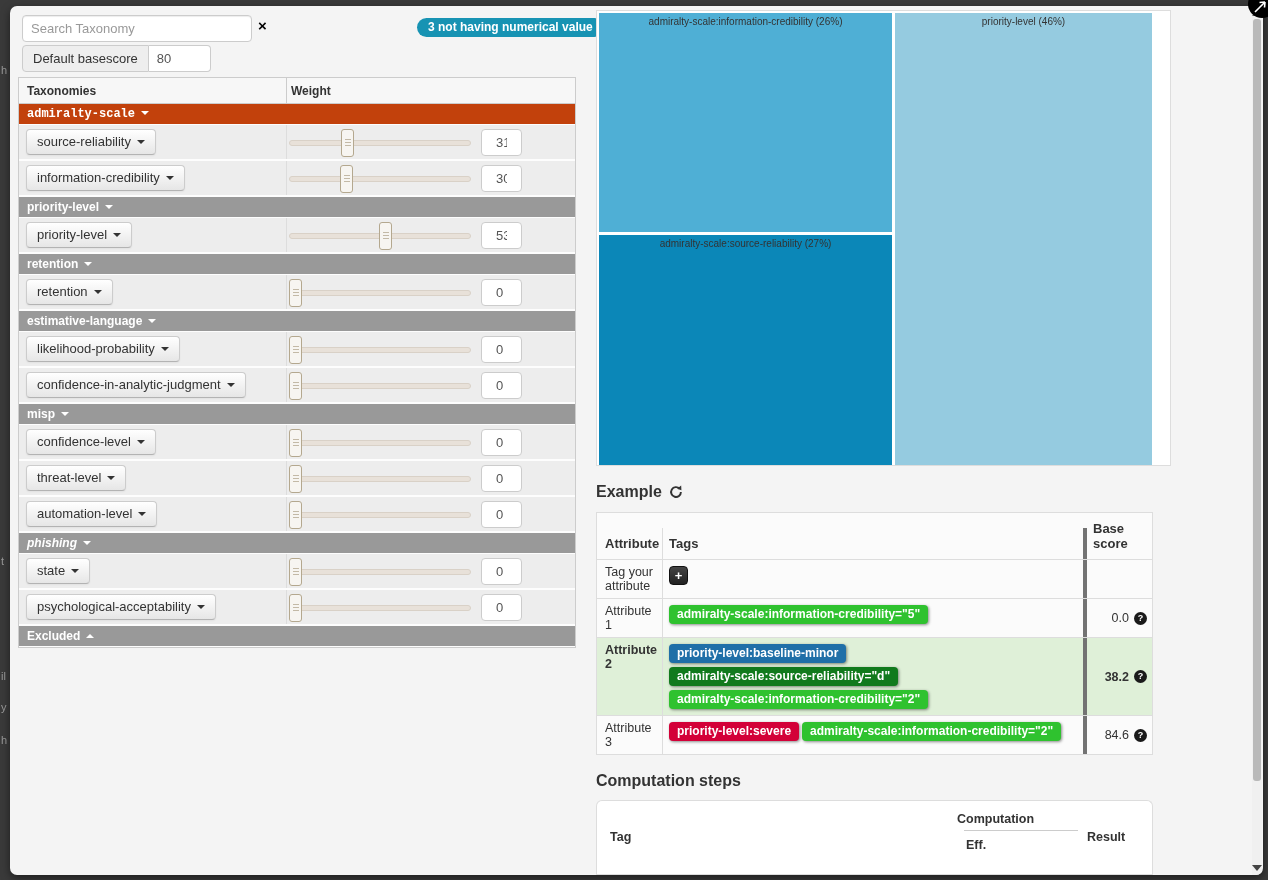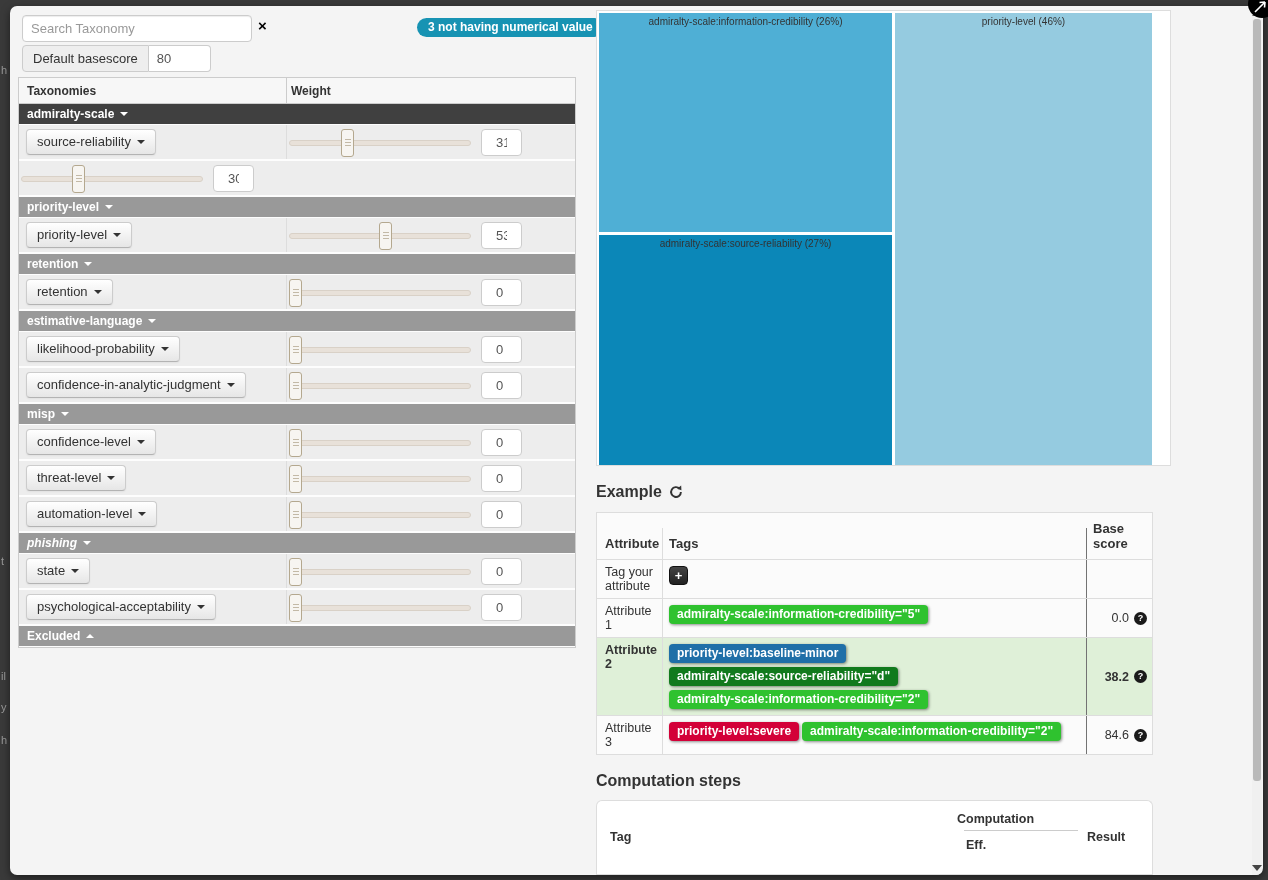--- a/index.html
+++ b/index.html
@@ -71,21 +71,21 @@
   .tm-label { position:absolute; top:3px; left:0; right:0; text-align:center; font-size:10px; color:#333; white-space:nowrap; overflow:hidden; }
   .ph-box { margin-top:3px; height:21px; background:#fff; border:1px solid #ccc; border-radius:4px; text-align:center; font-size:12px; color:#555; line-height:19px; }
   .sec-heading { margin-top:17px; font-size:16px; font-weight:bold; color:#333; display:flex; align-items:center; gap:7px; }
   .refresh-ic { width:14px; height:14px; }
 
   .ex-table { margin-top:11px; width:557px; border:1px solid #ddd; background:#fbfbfb; font-size:12.5px; }
   .ex-row { display:flex; border-bottom:1px solid #ddd; background:#fbfbfb; }
   .ex-row:last-child { border-bottom:none; }
   .ex-row.hl { background:#dff0d8; }
   .ex-c1 { width:66px; border-right:1px solid #ddd; padding:5px 8px; }
-  .ex-c2 { flex:1; border-right:1px solid #737373; padding:4px 6px; }
+  .ex-c2 { flex:1; border-right:4px solid #737373; padding:4px 6px; }
   .ex-c3 { width:65px; display:flex; align-items:center; justify-content:flex-end; gap:5px; padding:0 5px; }
   .ex-head { align-items:flex-end; }
   .ex-head .ex-c1, .ex-head .ex-c2 { font-weight:bold; font-size:13px; padding-bottom:8px; padding-top:8px; }
   .ex-head .ex-c3 { font-weight:bold; font-size:13px; align-items:flex-end; justify-content:flex-start; padding:8px 6px; }
   .tag-pill { display:inline-block; margin:2px 3px 2px 0; padding:2px 8px 3px; border-radius:4px; color:#fff; font-size:12px; font-weight:bold; box-shadow:1px 1px 3px rgba(0,0,0,.45); white-space:nowrap; }
   .add-btn { display:inline-block; width:19px; height:19px; margin-top:2px; background:linear-gradient(#444,#222); border:1px solid #111; border-radius:4px; color:#fff; font-size:13px; font-weight:bold; line-height:17px; text-align:center; cursor:pointer; }
   .q-icon { width:13px; height:13px; border-radius:50%; background:#1a1a1a; color:#fff; font-size:9px; font-weight:bold; line-height:13px; text-align:center; flex:0 0 auto; cursor:pointer; }
   .score-val { color:#333; }
   .bold { font-weight:bold; }
 
@@ -128,30 +128,31 @@
       <span class="bs-label">Default basescore</span>
       <input class="bs-input" type="text" value="80" style="">
     </div>
 
     <div class="tax-table">
       <div class="tax-head">
         <div class="c1">Taxonomies</div>
         <div class="c2">Weight</div>
       </div>
       <div id="tax-groups">
-          <div class="grp-hdr" style="background: #404040;"><span>admiralty-scale</span><span class="caret-down"></span></div>
+          <div class="grp-hdr" style="background: #c2410c; font-family: Liberation Mono, monospace;"><span>admiralty-scale</span><span class="caret-down"></span></div>
           <div class="tax-row">
             <div class="c1"><button class="dd-btn"><span>source-reliability</span><span class="caret-down"></span></button></div>
             <div class="c2">
               <div class="sl-track"></div>
               <div class="sl-thumb" style="left: 54.39px;"></div>
               <input class="w-input" type="text" value="31" style="">
             </div>
           </div>
           <div class="tax-row">
+            <div class="c1"><button class="dd-btn"><span>information-credibility</span><span class="caret-down"></span></button></div>
             <div class="c2">
               <div class="sl-track"></div>
               <div class="sl-thumb" style="left: 52.7px;"></div>
               <input class="w-input" type="text" value="30" style="">
             </div>
           </div>
           <div class="grp-hdr" style="background: rgb(153, 153, 153);"><span>priority-level</span><span class="caret-down"></span></div>
           <div class="tax-row">
             <div class="c1"><button class="dd-btn"><span>priority-level</span><span class="caret-down"></span></button></div>
             <div class="c2">

